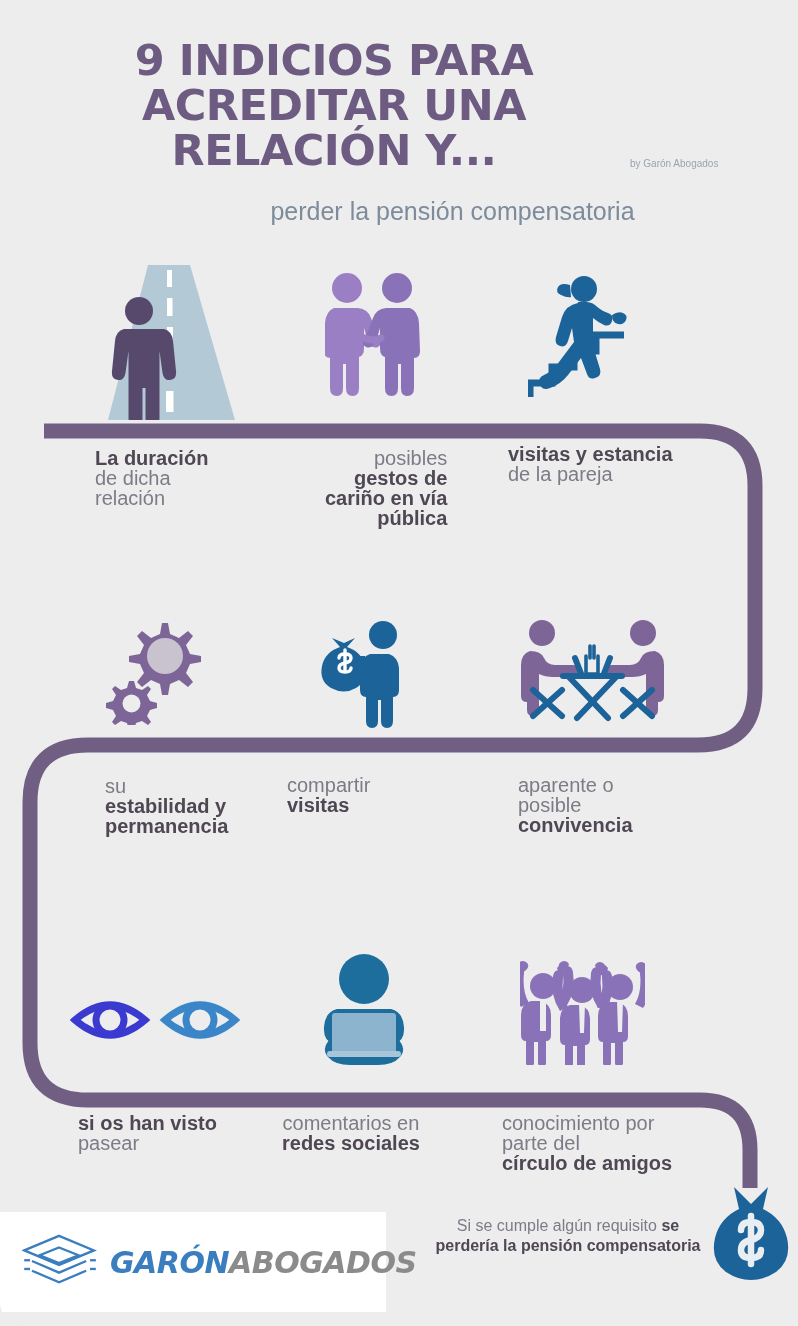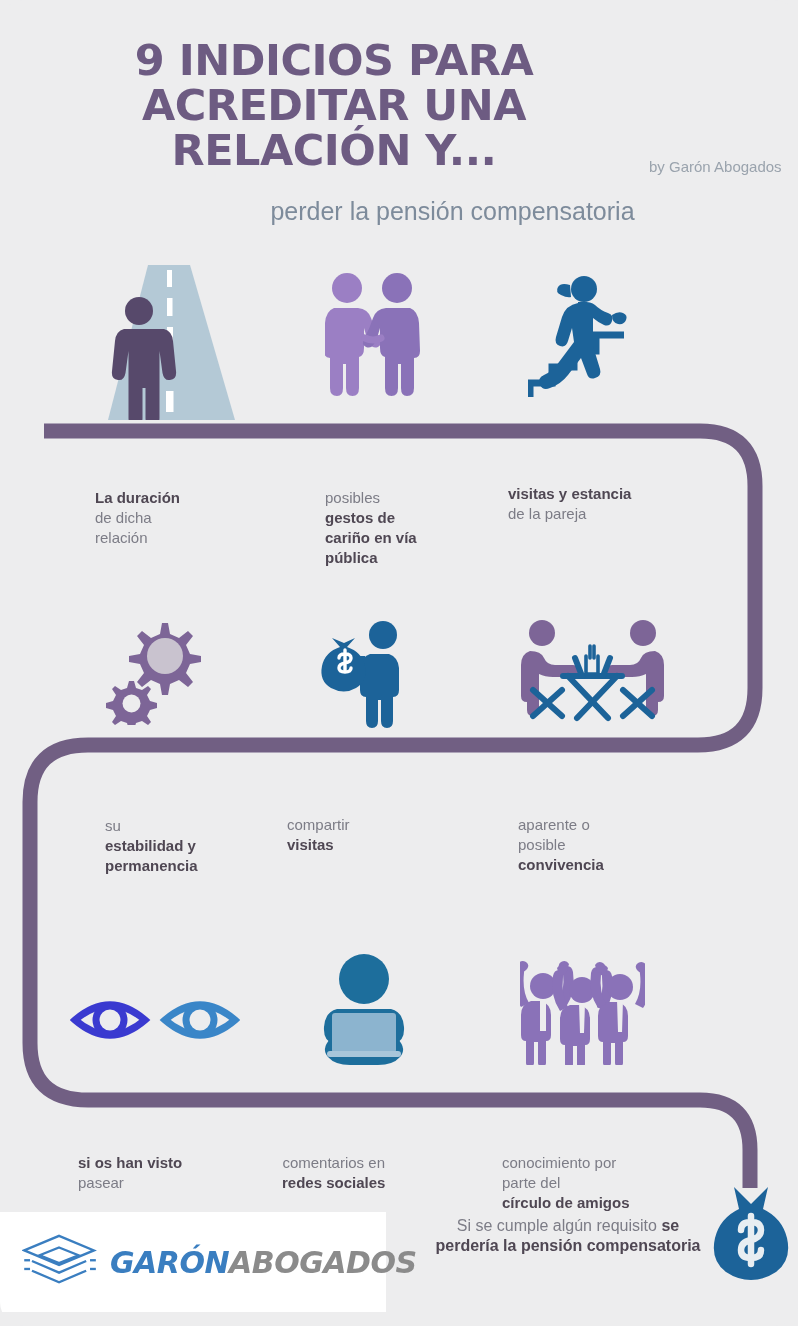--- a/index.html
+++ b/index.html
@@ -39,23 +39,23 @@
     text-align: center;
     color: #6d5b82;
     font-family: "DejaVu Sans", sans-serif;
     font-weight: bold;
     font-size: 43px;
     line-height: 45px;
     letter-spacing: -0.5px;
   }
   .byline {
     position: absolute;
-    left: 649px;
+    left: 630px;
     top: 158px;
-    font-size: 15px;
+    font-size: 10px;
     color: #9aa3ad;
     font-family: "Liberation Sans", sans-serif;
     white-space: nowrap;
     text-align: right;
   }
   .subtitle {
     position: absolute;
     left: 260px;
     top: 196px;
     width: 385px;
@@ -78,24 +78,23 @@
 
   
   .icon-cell {
     position: absolute;
   }
 
   
   .label {
     position: absolute;
     color: #7c7c86;
-    font-size: 15px;
+    font-size: 20px;
     line-height: 20px;
     font-family: "Liberation Sans", sans-serif;
-    margin-top: 40px;
   }
   .label b {
     color: #4f4753;
     font-weight: bold;
   }
   .label .ln { display: block; white-space: nowrap; }
 
   
   .conclusion {
     position: absolute;
@@ -208,21 +207,21 @@
       </g>
     </svg>
   </div>
 
   <div class="label" style="left:95px; top:448px;">
     <span class="ln"><b>La duración</b></span>
     <span class="ln">de dicha</span>
     <span class="ln">relación</span>
   </div>
 
-  <div class="label" style="left:325px; top:448px;">
+  <div class="label" style="left:325px; top:448px;text-align:right;">
     <span class="ln">posibles</span>
     <span class="ln"><b>gestos de</b></span>
     <span class="ln"><b>cariño en vía</b></span>
     <span class="ln"><b>pública</b></span>
   </div>
 
   <div class="label" style="left:508px; top:444px;">
     <span class="ln"><b>visitas y estancia</b></span>
     <span class="ln">de la pareja</span>
   </div>

